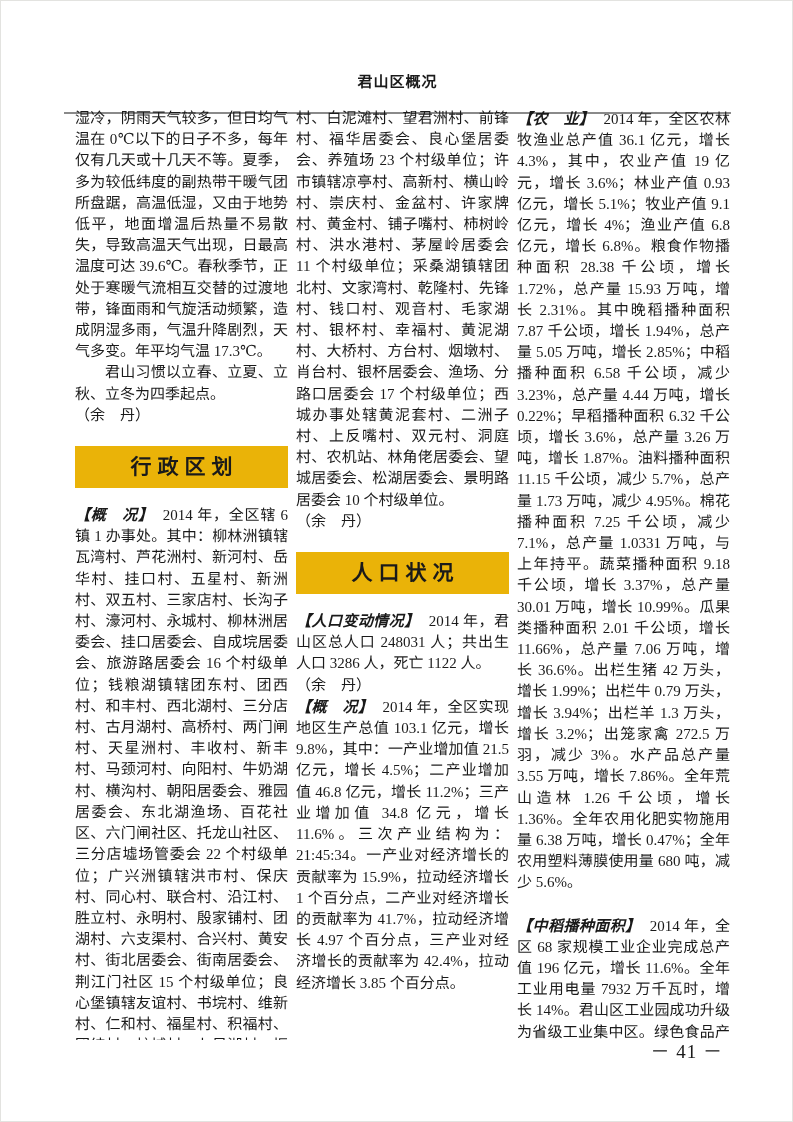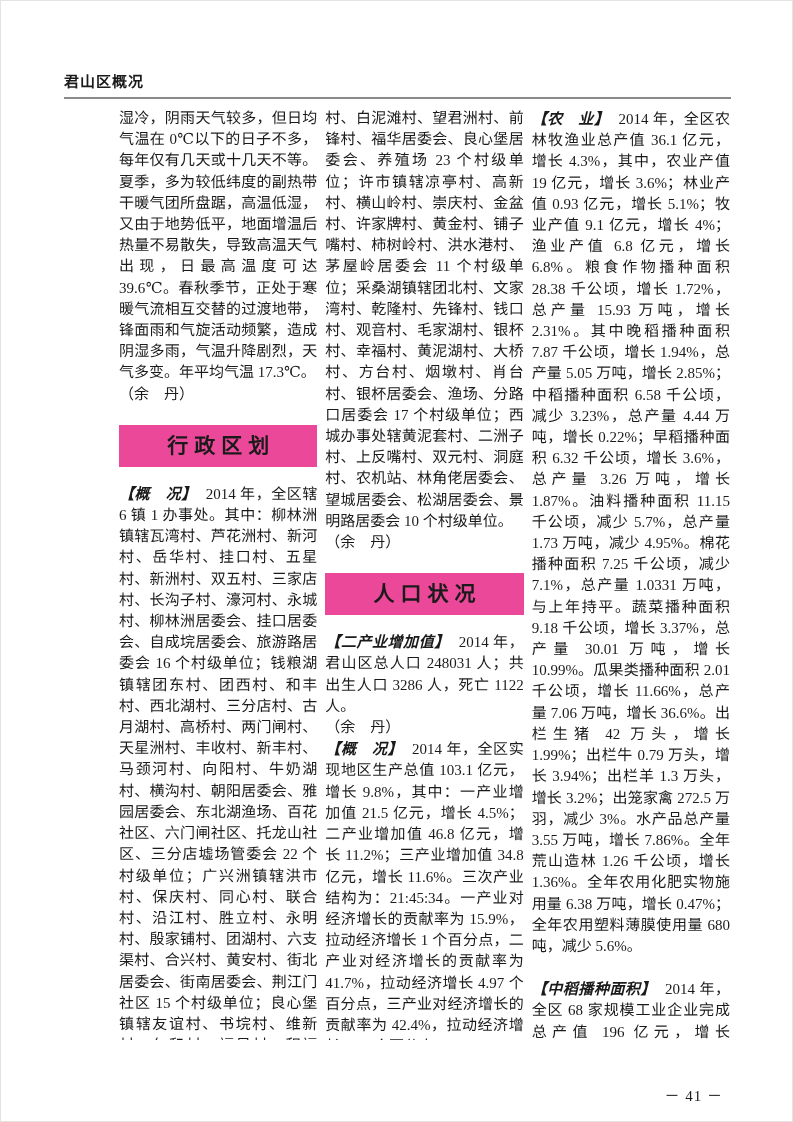--- a/index.html
+++ b/index.html
@@ -12,38 +12,37 @@
     position:relative;
     width:793px;height:1122px;
     background:#ffffff;
     box-shadow:inset 0 0 0 1px #e3e3e0;
     overflow:hidden;
     color:#1a1a1a;
   }
   .page-header{
     position:absolute;
     left:64px;right:62px;top:70px;
-    text-align:left;
-    padding-bottom:6px;
+    text-align:center;
+    padding-bottom:21px;
     border-bottom:2px solid #8a8a8a;
   }
   .header-title{
     font-size:15px;
     font-weight:bold;
     letter-spacing:1px;
     font-family:"Liberation Sans","DejaVu Sans",sans-serif;
   }
   .content{
     position:absolute;
     left:75px;right:63px;top:108px;
     height:932px;
     display:flex;
     gap:8px;
     overflow:hidden;
-    margin-left:44px;
   }
   .col{
     flex:1 1 0;
     min-width:0;
     overflow:hidden;
   }
   p.body{
     margin:0;
     font-size:15px;
     line-height:21.2px;
@@ -52,66 +51,67 @@
   }
   p.indent{text-indent:2em;}
   p.gap-before{margin-top:21px;}
   .attribution{
     margin:0;
     font-size:15px;
     line-height:21.2px;
     padding-right:6px;
   }
   .section-heading{
-    background:#ec4899;
+    background:#eab308;
     margin:20px 0 16px 0;
     padding:8px 0 7px 0;
     text-align:center;
     font-size:21px;
     font-weight:bold;
     line-height:27px;
     white-space:nowrap;
   }
   .section-heading.spaced{letter-spacing:6px;text-indent:6px;}
   .entry-head{
     font-weight:bold;
     font-family:"Liberation Sans","DejaVu Sans",sans-serif;
     margin-right:0.6em;
     font-style:italic;
   }
   .page-footer{
     position:absolute;
-    right:70px;top:1084px;
-    font-size:15px;
+    right:70px;top:1036px;
+    font-size:19px;
     letter-spacing:1px;
   }
 </style>
 </head>
 <body>
 
 <div class="page">
 
   <div class="page-header">
     <span class="header-title">君山区概况</span>
   </div>
 
   <div class="content">
 
     <div class="col">
       <p class="body">湿冷，阴雨天气较多，但日均气温在 0℃以下的日子不多，每年仅有几天或十几天不等。夏季，多为较低纬度的副热带干暖气团所盘踞，高温低湿，又由于地势低平，地面增温后热量不易散失，导致高温天气出现，日最高温度可达 39.6℃。春秋季节，正处于寒暖气流相互交替的过渡地带，锋面雨和气旋活动频繁，造成阴湿多雨，气温升降剧烈，天气多变。年平均气温 17.3℃。</p>
+      <p class="body indent">君山习惯以立春、立夏、立秋、立冬为四季起点。</p>
       <p class="attribution">（余　丹）</p>
       <div class="section-heading spaced">行政区划</div>
       <p class="body"><span class="entry-head">【概　况】</span><span>2014 年，全区辖 6 镇 1 办事处。其中：柳林洲镇辖瓦湾村、芦花洲村、新河村、岳华村、挂口村、五星村、新洲村、双五村、三家店村、长沟子村、濠河村、永城村、柳林洲居委会、挂口居委会、自成垸居委会、旅游路居委会 16 个村级单位；钱粮湖镇辖团东村、团西村、和丰村、西北湖村、三分店村、古月湖村、高桥村、两门闸村、天星洲村、丰收村、新丰村、马颈河村、向阳村、牛奶湖村、横沟村、朝阳居委会、雅园居委会、东北湖渔场、百花社区、六门闸社区、托龙山社区、三分店墟场管委会 22 个村级单位；广兴洲镇辖洪市村、保庆村、同心村、联合村、沿江村、胜立村、永明村、殷家铺村、团湖村、六支渠村、合兴村、黄安村、街北居委会、街南居委会、荆江门社区 15 个村级单位；良心堡镇辖友谊村、书垸村、维新村、仁和村、福星村、积福村、团结村、护城村、七星湖村、振兴村、檀树村、同兴村、悦来村、杨蔸湖村、黄泥港村、脱洲村、福利湾</span></p>
     </div>
 
     <div class="col">
       <p class="body">村、白泥滩村、望君洲村、前锋村、福华居委会、良心堡居委会、养殖场 23 个村级单位；许市镇辖凉亭村、高新村、横山岭村、崇庆村、金盆村、许家牌村、黄金村、铺子嘴村、柿树岭村、洪水港村、茅屋岭居委会 11 个村级单位；采桑湖镇辖团北村、文家湾村、乾隆村、先锋村、钱口村、观音村、毛家湖村、银杯村、幸福村、黄泥湖村、大桥村、方台村、烟墩村、肖台村、银杯居委会、渔场、分路口居委会 17 个村级单位；西城办事处辖黄泥套村、二洲子村、上反嘴村、双元村、洞庭村、农机站、林角佬居委会、望城居委会、松湖居委会、景明路居委会 10 个村级单位。</p>
       <p class="attribution">（余　丹）</p>
       <div class="section-heading spaced">人口状况</div>
-      <p class="body"><span class="entry-head">【二产业增加值】</span><span>2014 年，君山区总人口 248031 人；共出生人口 3286 人，死亡 1122 人。</span></p>
+      <p class="body"><span class="entry-head">【人口变动情况】</span><span>2014 年，君山区总人口 248031 人；共出生人口 3286 人，死亡 1122 人。</span></p>
       <p class="attribution">（余　丹）</p>
       <p class="body"><span class="entry-head">【概　况】</span><span>2014 年，全区实现地区生产总值 103.1 亿元，增长 9.8%，其中：一产业增加值 21.5 亿元，增长 4.5%；二产业增加值 46.8 亿元，增长 11.2%；三产业增加值 34.8 亿元，增长 11.6%。三次产业结构为：21:45:34。一产业对经济增长的贡献率为 15.9%，拉动经济增长 1 个百分点，二产业对经济增长的贡献率为 41.7%，拉动经济增长 4.97 个百分点，三产业对经济增长的贡献率为 42.4%，拉动经济增长 3.85 个百分点。</span></p>
     </div>
 
     <div class="col">
       <p class="body"><span class="entry-head">【农　业】</span><span>2014 年，全区农林牧渔业总产值 36.1 亿元，增长 4.3%，其中，农业产值 19 亿元，增长 3.6%；林业产值 0.93 亿元，增长 5.1%；牧业产值 9.1 亿元，增长 4%；渔业产值 6.8 亿元，增长 6.8%。粮食作物播种面积 28.38 千公顷，增长 1.72%，总产量 15.93 万吨，增长 2.31%。其中晚稻播种面积 7.87 千公顷，增长 1.94%，总产量 5.05 万吨，增长 2.85%；中稻播种面积 6.58 千公顷，减少 3.23%，总产量 4.44 万吨，增长 0.22%；早稻播种面积 6.32 千公顷，增长 3.6%，总产量 3.26 万吨，增长 1.87%。油料播种面积 11.15 千公顷，减少 5.7%，总产量 1.73 万吨，减少 4.95%。棉花播种面积 7.25 千公顷，减少 7.1%，总产量 1.0331 万吨，与上年持平。蔬菜播种面积 9.18 千公顷，增长 3.37%，总产量 30.01 万吨，增长 10.99%。瓜果类播种面积 2.01 千公顷，增长 11.66%，总产量 7.06 万吨，增长 36.6%。出栏生猪 42 万头，增长 1.99%；出栏牛 0.79 万头，增长 3.94%；出栏羊 1.3 万头，增长 3.2%；出笼家禽 272.5 万羽，减少 3%。水产品总产量 3.55 万吨，增长 7.86%。全年荒山造林 1.26 千公顷，增长 1.36%。全年农用化肥实物施用量 6.38 万吨，增长 0.47%；全年农用塑料薄膜使用量 680 吨，减少 5.6%。</span></p>
       <p class="body gap-before"><span class="entry-head">【中稻播种面积】</span><span>2014 年，全区 68 家规模工业企业完成总产值 196 亿元，增长 11.6%。全年工业用电量 7932 万千瓦时，增长 14%。君山区工业园成功升级为省级工业集中区。绿色食品产业园完成 15 千米供水管网、日处理 2 万吨的园区污水处理厂、12 千米排污管网、</span></p>
     </div>
 
   </div>

